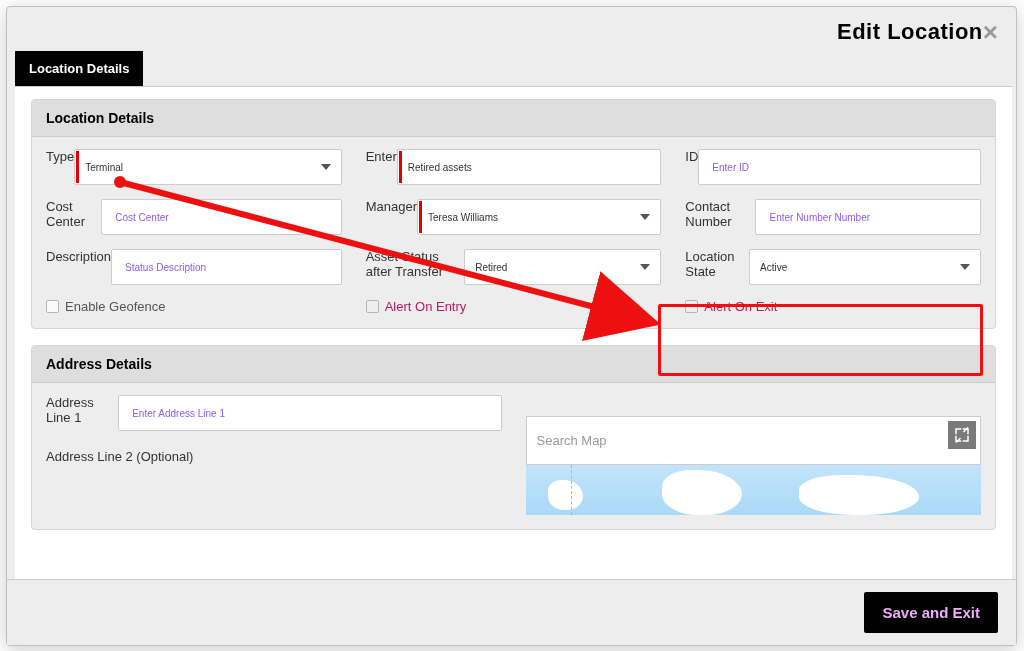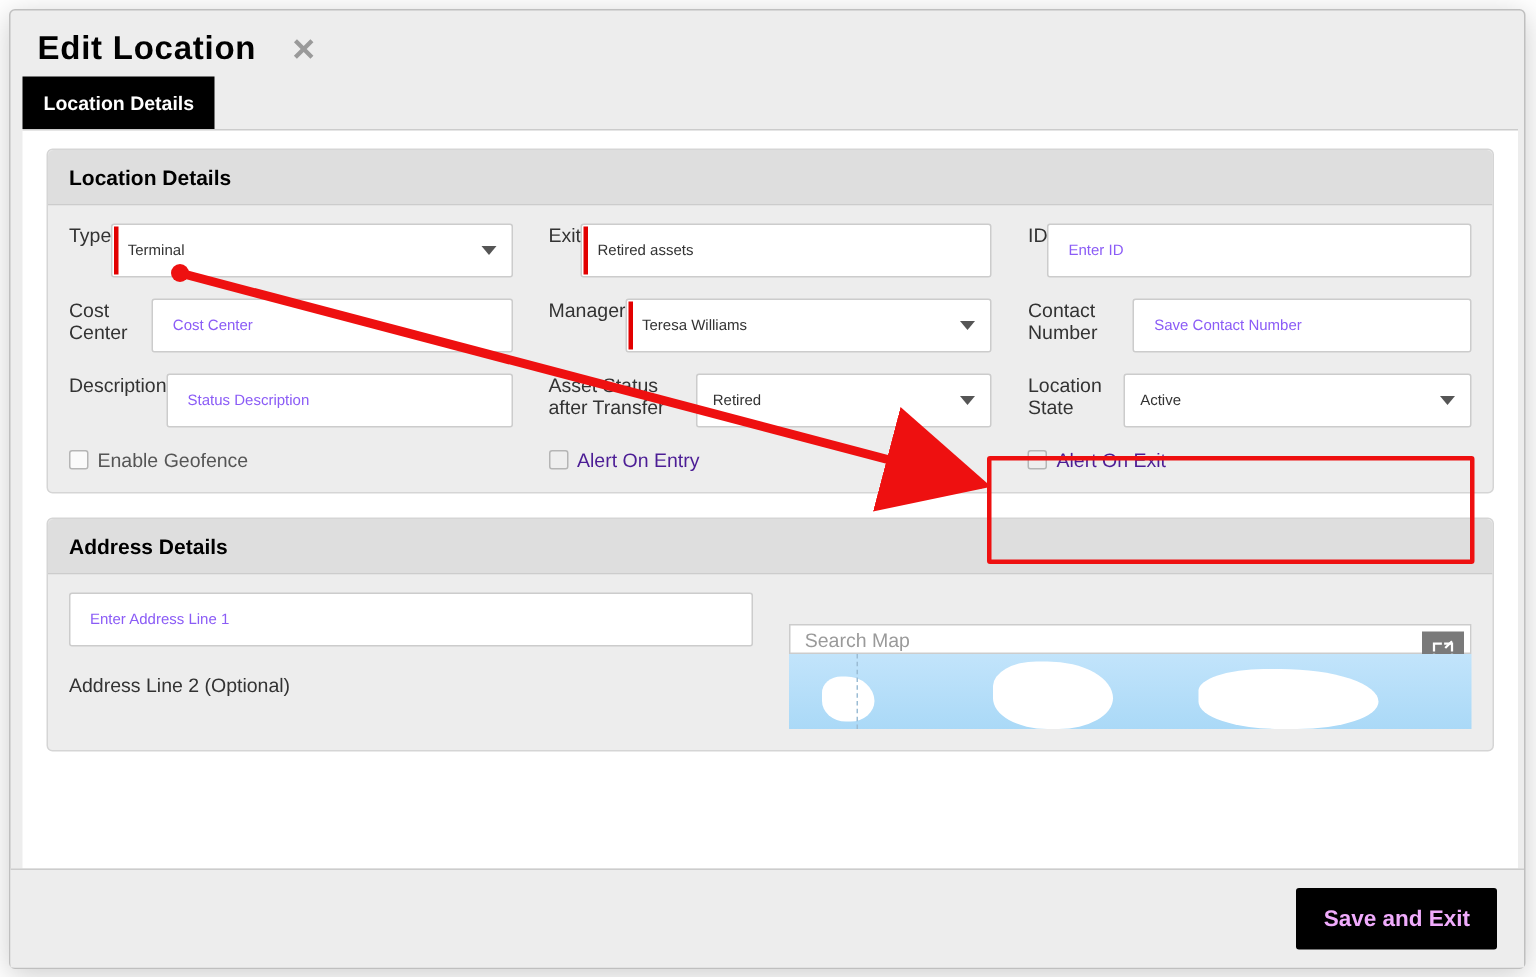--- a/index.html
+++ b/index.html
@@ -9,21 +9,21 @@
     left: 6px; top: 6px;
     width: 1011px; height: 640px;
     background: #ededed;
     border: 1px solid #bfbfbf;
     border-radius: 4px;
     box-shadow: 0 4px 20px rgba(0,0,0,0.2);
     display: flex; flex-direction: column;
   }
   .dialog-header {
     padding: 12px 18px 6px 18px;
-    display: flex; justify-content: flex-start; align-items: flex-start; gap: 24px;
+    display: flex; justify-content: flex-end; align-items: flex-start;
   }
   .dialog-title {
     font-size: 22px; font-weight: bold; letter-spacing: 0.5px;
     font-family: "Arial Black", Arial, sans-serif;
   }
   .close-btn {
     font-size: 26px; color: #9a9a9a; cursor: pointer;
     line-height: 1; font-weight: bold;
   }
   .tab-row { padding: 0 8px; }
@@ -84,27 +84,27 @@
   .req-bar {
     position: absolute;
     left: 1px; top: 1px; bottom: 1px;
     width: 3px; background: #e20000;
   }
   .check-row { display: flex; gap: 24px; }
   .check-row .check-item { flex: 1 1 0; display: flex; align-items: center; gap: 6px; font-size: 13px; color: #555; }
   .check-item .box {
     width: 13px; height: 13px; border: 1px solid #b5b5b5; background: #fafafa; border-radius: 2px;
   }
-  .check-item.disabled { color: #4c1d95; }
+  .check-item.disabled { color: #be185d; }
   .check-item.disabled .box { background: #eee; }
   .addr-row { display: flex; gap: 24px; }
   .addr-left { flex: 1 1 0; }
   .addr-right { flex: 1 1 0; position: relative; }
   .map-search {
-    height: 20px; background: #fff; border: 1px solid #ccc;
+    height: 49px; background: #fff; border: 1px solid #ccc;
     display: flex; align-items: center; padding: 0 10px; font-size: 13px; color: #9a9a9a;
     position: relative;
   }
   .expand-icon {
     position: absolute; right: 4px; top: 4px;
     width: 28px; height: 28px; background: #7a7a7a;
     display: flex; align-items: center; justify-content: center;
   }
   .expand-icon svg { fill: #fff; width: 18px; height: 18px; }
   .map-tile {
@@ -158,21 +158,21 @@
           <div class="row">
             <div class="field">
               <div class="label">Type</div>
               <div class="control">
                 <span class="req-bar"></span>
                 <span>Terminal</span>
                 <span class="caret"></span>
               </div>
             </div>
             <div class="field">
-              <div class="label">Exit</div>
+              <div class="label">Enter</div>
               <div class="control">
                 <span class="req-bar"></span>
                 <span>Retired assets</span>
               </div>
             </div>
             <div class="field">
               <div class="label">ID</div>
               <div class="control placeholder">
                 <span>Enter ID</span>
               </div>
@@ -190,21 +190,21 @@
               <div class="label">Manager</div>
               <div class="control">
                 <span class="req-bar"></span>
                 <span>Teresa Williams</span>
                 <span class="caret"></span>
               </div>
             </div>
             <div class="field">
               <div class="label">Contact Number</div>
               <div class="control placeholder">
-                <span>Save Contact Number</span>
+                <span>Enter Number Number</span>
               </div>
             </div>
           </div>
 
           <div class="row">
             <div class="field">
               <div class="label">Description</div>
               <div class="control placeholder">
                 <span>Status Description</span>
               </div>
@@ -242,20 +242,21 @@
 
         </div>
       </div>
 
       <div class="panel">
         <div class="panel-hd">Address Details</div>
         <div class="panel-body">
           <div class="addr-row">
             <div class="addr-left">
               <div class="field" style="margin-bottom:18px;">
+                <div class="label">Address Line 1</div>
                 <div class="control placeholder">
                   <span>Enter Address Line 1</span>
                 </div>
               </div>
               <div class="field">
                 <div class="label">Address Line 2 (Optional)</div>
               </div>
             </div>
             <div class="addr-right">
               <div style="height:21px;"></div>

